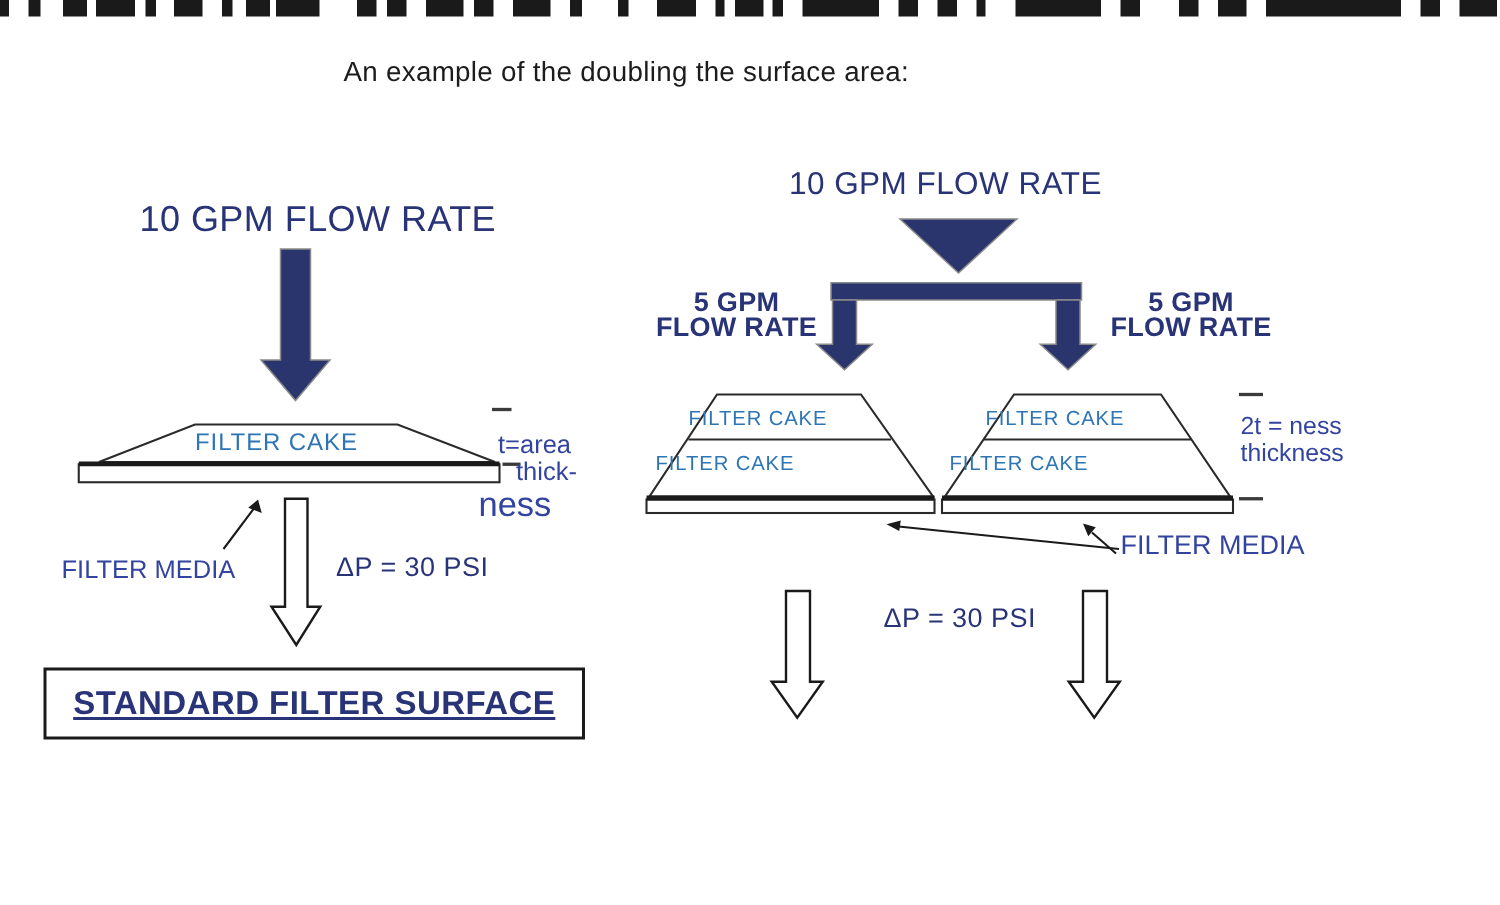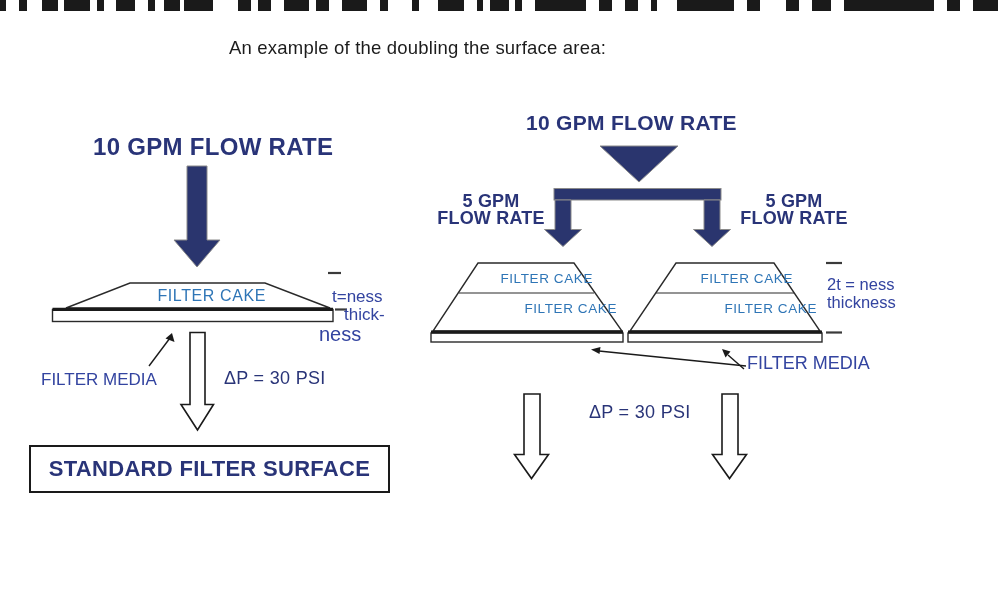--- a/index.html
+++ b/index.html
@@ -10,30 +10,30 @@
   #stage{
     position:relative;width:998px;height:603px;background:#ffffff;overflow:hidden;
     font-family:"Liberation Sans","DejaVu Sans",sans-serif;
   }
   .abs{position:absolute;}
   #top-edge{position:absolute;left:0;top:0;width:1000px;height:12px;}
   #top-edge .seg{position:absolute;top:0;height:11px;background:var(--ink);}
   .title{
     left:229px;top:37px;font-size:18.5px;color:#1c1c1c;letter-spacing:.2px;white-space:nowrap;
   }
-  .flow-big{font-weight:700;color:var(--navy_text);white-space:nowrap;letter-spacing:.3px;}
-  .cake{color:var(--steel_blue);letter-spacing:.6px;text-align:right;white-space:nowrap;}
+  .flow-big{font-weight:400;color:var(--navy_text);white-space:nowrap;letter-spacing:.3px;}
+  .cake{color:var(--steel_blue);letter-spacing:.6px;text-align:left;white-space:nowrap;}
   .note{color:var(--royal_blue);white-space:nowrap;}
   .media{color:var(--royal_blue);white-space:nowrap;}
   .dp{font-weight:400;color:var(--navy_text);white-space:nowrap;letter-spacing:.3px;}
   .branch{font-weight:700;color:var(--navy_text);text-align:center;font-size:18px;line-height:17px;letter-spacing:.2px;}
   .result-box{
     border:2px solid var(--ink);background:#fff;display:flex;align-items:center;justify-content:center;
   }
-  .result-box .label{font-weight:700;color:var(--navy_text);letter-spacing:.3px;white-space:nowrap;}
+  .result-box .label{font-weight:700;color:var(--navy_text);letter-spacing:.3px;white-space:nowrap;text-decoration:underline;}
   svg{position:absolute;left:0;top:0;}
   .solid{fill:var(--navy_fill);stroke:#8a8a8a;stroke-width:1;}
   .hollow{fill:#ffffff;stroke:#1a1a1a;stroke-width:1.6;stroke-linejoin:miter;}
   .shape{fill:#ffffff;stroke:#2a2a2a;stroke-width:1.4;}
   .thin{stroke:#2a2a2a;stroke-width:1.2;}
   .thick{stroke:#1a1a1a;stroke-width:3.2;}
   .ptr{stroke:#1a1a1a;stroke-width:1.4;}
   .ptrhead{fill:#1a1a1a;stroke:none;}
   .tick{stroke:#3a3a3a;stroke-width:2.2;}
 </style>
@@ -111,23 +111,23 @@
     <polygon class="ptrhead" points="591,349.5 600.5,347 599.5,354"></polygon>
     <line class="ptr" x1="744" y1="369" x2="728" y2="355"></line>
     <polygon class="ptrhead" points="722,349 730.5,351.5 725.5,357.5"></polygon>
 
     <polygon class="hollow" points="524,394 540,394 540,454.5 548.5,454.5 531.5,478.5 514.5,454.5 524,454.5"></polygon>
     <polygon class="hollow" points="722,394 738,394 738,454.5 746.5,454.5 729.5,478.5 712.5,454.5 722,454.5"></polygon>
   </svg>
 
   <div class="abs flow-big" style="left:93px;top:133px;font-size:24px;">10 GPM FLOW RATE</div>
   <div class="abs cake" style="left:130px;top:287px;width:136px;font-size:16px;">FILTER CAKE</div>
-  <div class="abs note" style="left:332px;top:287px;font-size:17px;">t=ness</div>
+  <div class="abs note" style="left:332px;top:287px;font-size:17px;">t=area</div>
   <div class="abs note" style="left:344px;top:305px;font-size:17px;">thick-</div>
-  <div class="abs note" style="left:319px;top:323px;font-size:20px;">ness</div>
+  <div class="abs note" style="left:319px;top:323px;font-size:23px;">ness</div>
   <div class="abs media" style="left:41px;top:370px;font-size:17px;">FILTER MEDIA</div>
   <div class="abs dp" style="left:224px;top:368px;font-size:18px;">ΔP = 30 PSI</div>
   <div class="abs result-box" style="left:29px;top:445px;width:357px;height:44px;">
     <span class="label" style="font-size:22px;">STANDARD FILTER SURFACE</span>
   </div>
 
   <div class="abs flow-big" style="left:526px;top:111px;font-size:21px;">10 GPM FLOW RATE</div>
   <div class="abs branch" style="left:435px;top:193px;width:112px;">
     <div>5 GPM</div>
     <div>FLOW RATE</div>

